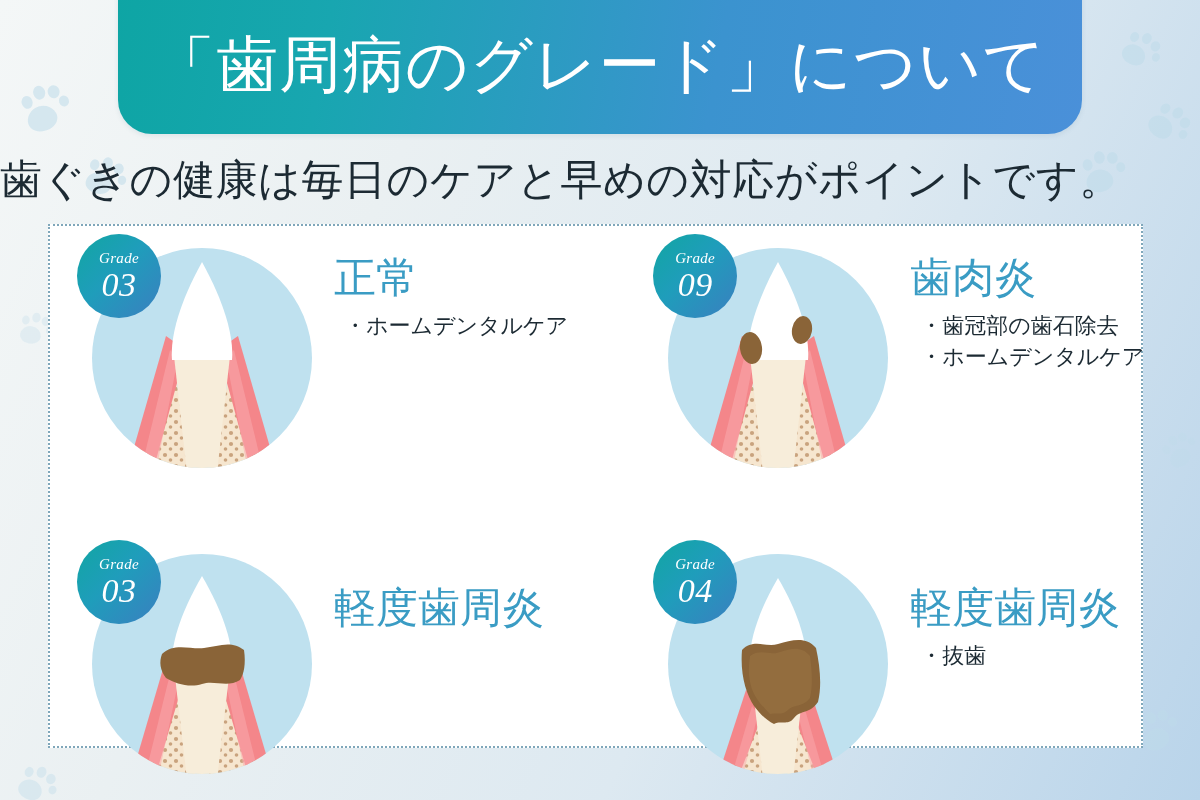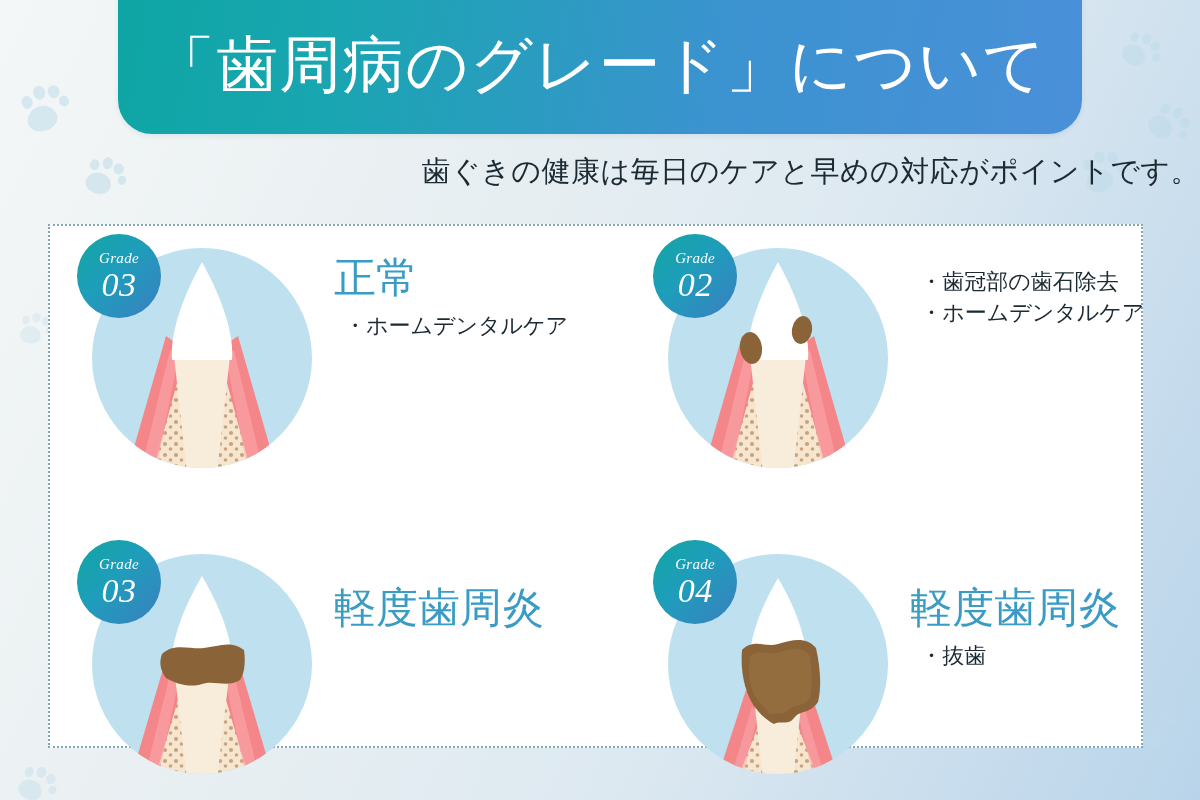--- a/index.html
+++ b/index.html
@@ -68,22 +68,22 @@
     font-family: Liberation Serif, serif;
     text-align: center;
   }
 
   
   #subtitle {
     position: absolute;
     left: 0;
     top: 152px;
     width: 1200px;
-    text-align: right;
-    font-size: 29px;
+    text-align: left;
+    font-size: 42px;
     color: #1c2a33;
     letter-spacing: 0.5px;
     white-space: nowrap;
   }
 
   
   #panel {
     position: absolute;
     left: 48px;
     top: 224px;
@@ -321,24 +321,25 @@
               <path d="M192 250 L160 118 L152 126 L176 250 Z" fill="#f9a9ad" opacity="0.55"></path>
               <path d="M100 124 L156 124 L142 250 L114 250 Z" fill="#f7edda"></path>
               <path d="M128 30 C150 70 160 104 158 128 L98 128 C96 104 106 70 128 30 Z" fill="#ffffff"></path>
 
               <ellipse cx="101" cy="116" rx="11" ry="16" fill="#8a6438" transform="rotate(-8 101 116)"></ellipse>
               <ellipse cx="152" cy="98" rx="10" ry="14" fill="#8a6438" transform="rotate(10 152 98)"></ellipse>
             </g>
           </svg>
           <div class="badge">
             <span class="badge-word">Grade</span>
-            <span class="badge-num">02</span>
+            <span class="badge-num">09</span>
           </div>
         </div>
         <div class="txt">
+          <div class="grade-title">歯肉炎</div>
           <ul class="bullets">
             <li>・歯冠部の歯石除去</li>
             <li>・ホームデンタルケア</li>
           </ul>
         </div>
       </div>
 
       <div class="grade-card">
         <div class="illo-wrap">
           <svg width="252" height="252" viewBox="0 0 252 252" aria-hidden="true">

